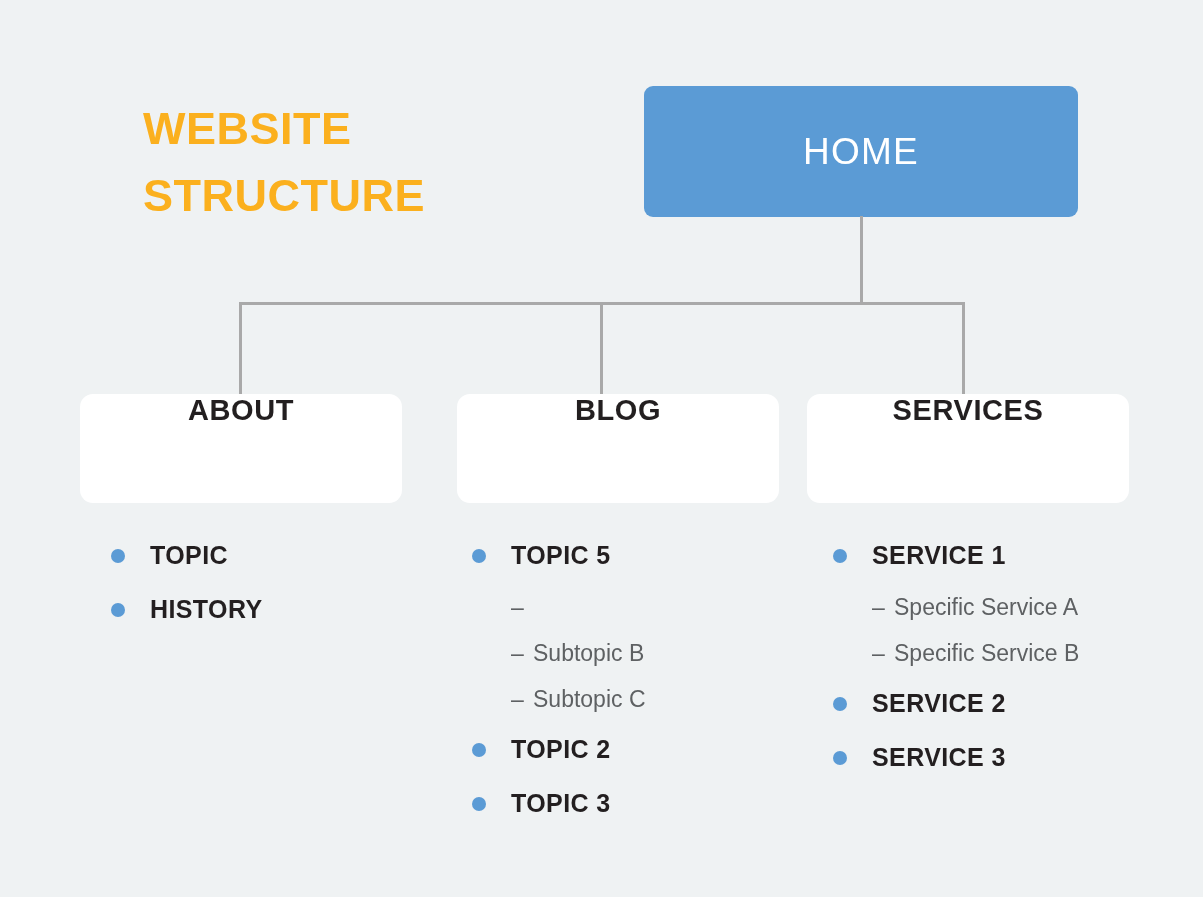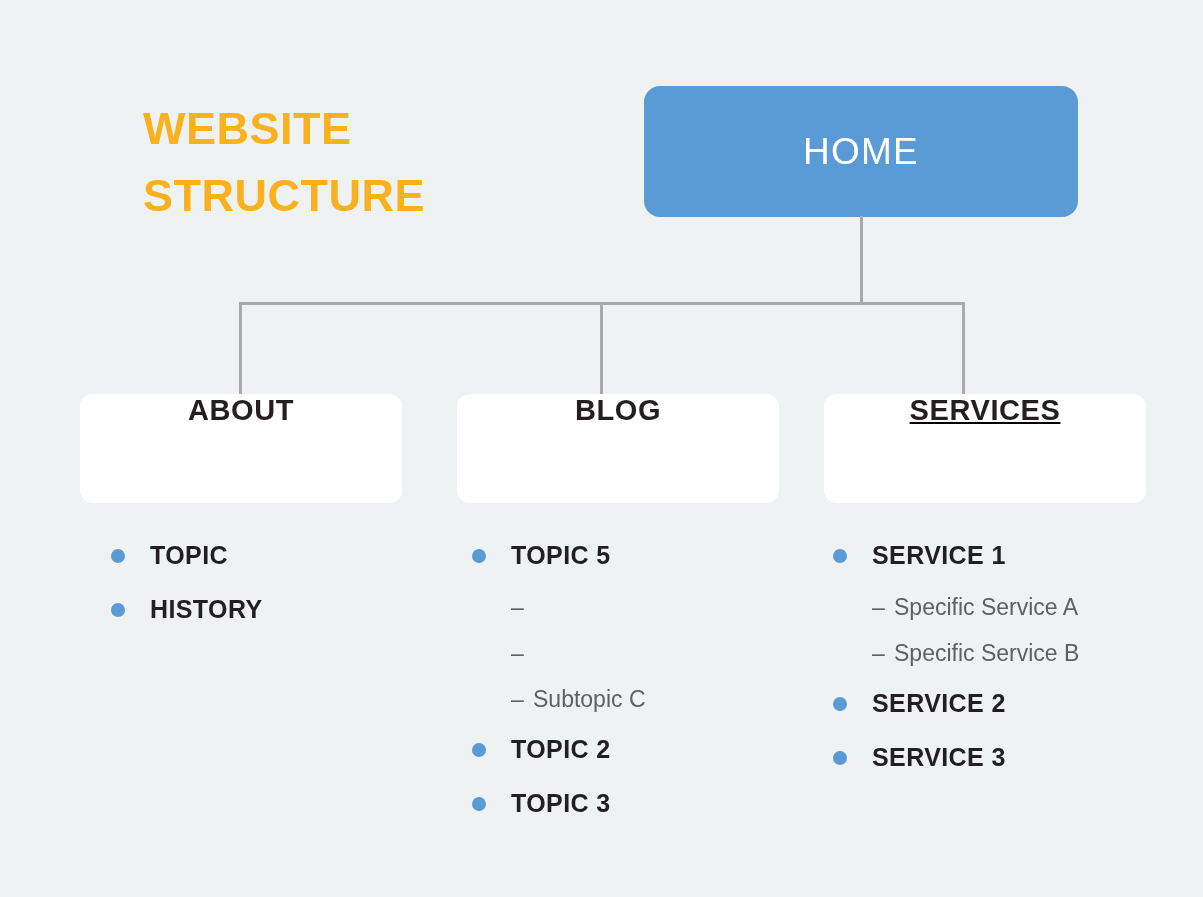--- a/index.html
+++ b/index.html
@@ -35,21 +35,21 @@
   #title .tline { display: block; }
 
   
   #home-node {
     position: absolute;
     left: 644px;
     top: 86px;
     width: 434px;
     height: 131px;
     background: #5b9bd5;
-    border-radius: 16px;
+    border-radius: 9px;
     display: flex;
     align-items: center;
     justify-content: center;
   }
   #home-node .node-label {
     color: #ffffff;
     font-size: 37px;
     font-weight: normal;
     letter-spacing: 1.2px;
   }
@@ -74,21 +74,21 @@
     justify-content: center;
   }
   .card .node-label {
     color: #231f20;
     font-size: 29px;
     font-weight: bold;
     letter-spacing: 0.6px;
   }
   #card-about   { left: 80px; }
   #card-blog    { left: 441px; margin-left: 16px; }
-  #card-services{ left: 824px; text-decoration: underline; }
+  #card-services{ left: 807px; }
 
   
   .col-list {
     position: absolute;
     top: 528px;
   }
   #list-about    { left: 105px; width: 330px; }
   #list-blog     { left: 466px; width: 330px; }
   #list-services { left: 827px; width: 350px; }
 
@@ -180,20 +180,21 @@
     <div class="li-main">
       <span class="bullet"></span>
       <span>TOPIC 5</span>
     </div>
     <div class="sub-group">
       <div class="li-sub">
         <span class="dash">–</span>
       </div>
       <div class="li-sub">
         <span class="dash">–</span>
+        <span class="sub-text">Subtopic B</span>
       </div>
       <div class="li-sub">
         <span class="dash">–</span>
         <span class="sub-text">Subtopic C</span>
       </div>
     </div>
     <div class="li-main">
       <span class="bullet"></span>
       <span>TOPIC 2</span>
     </div>

